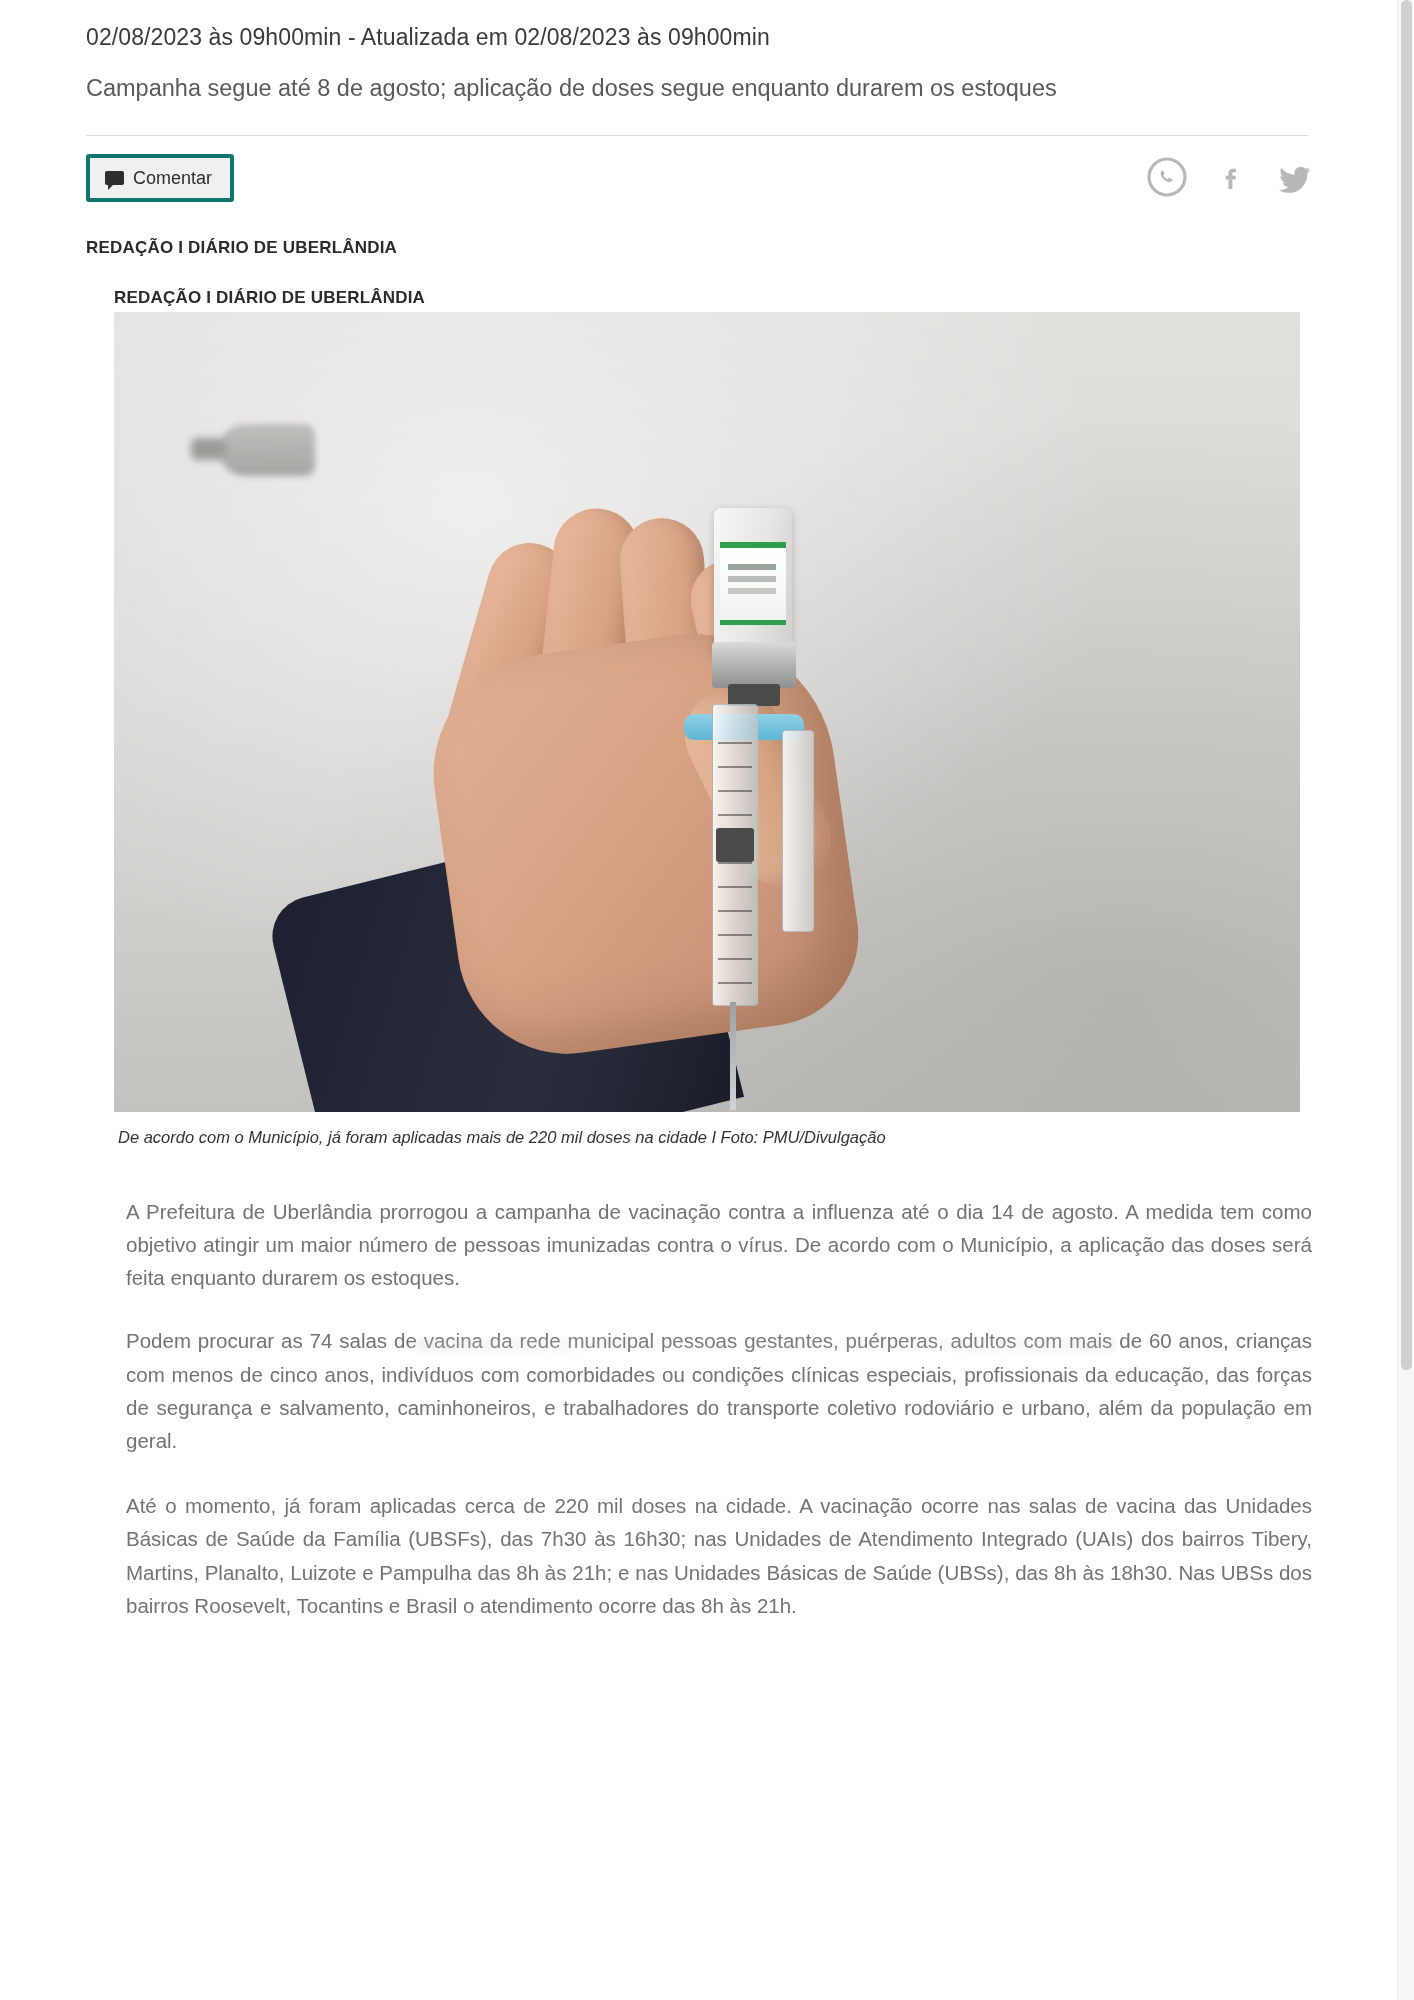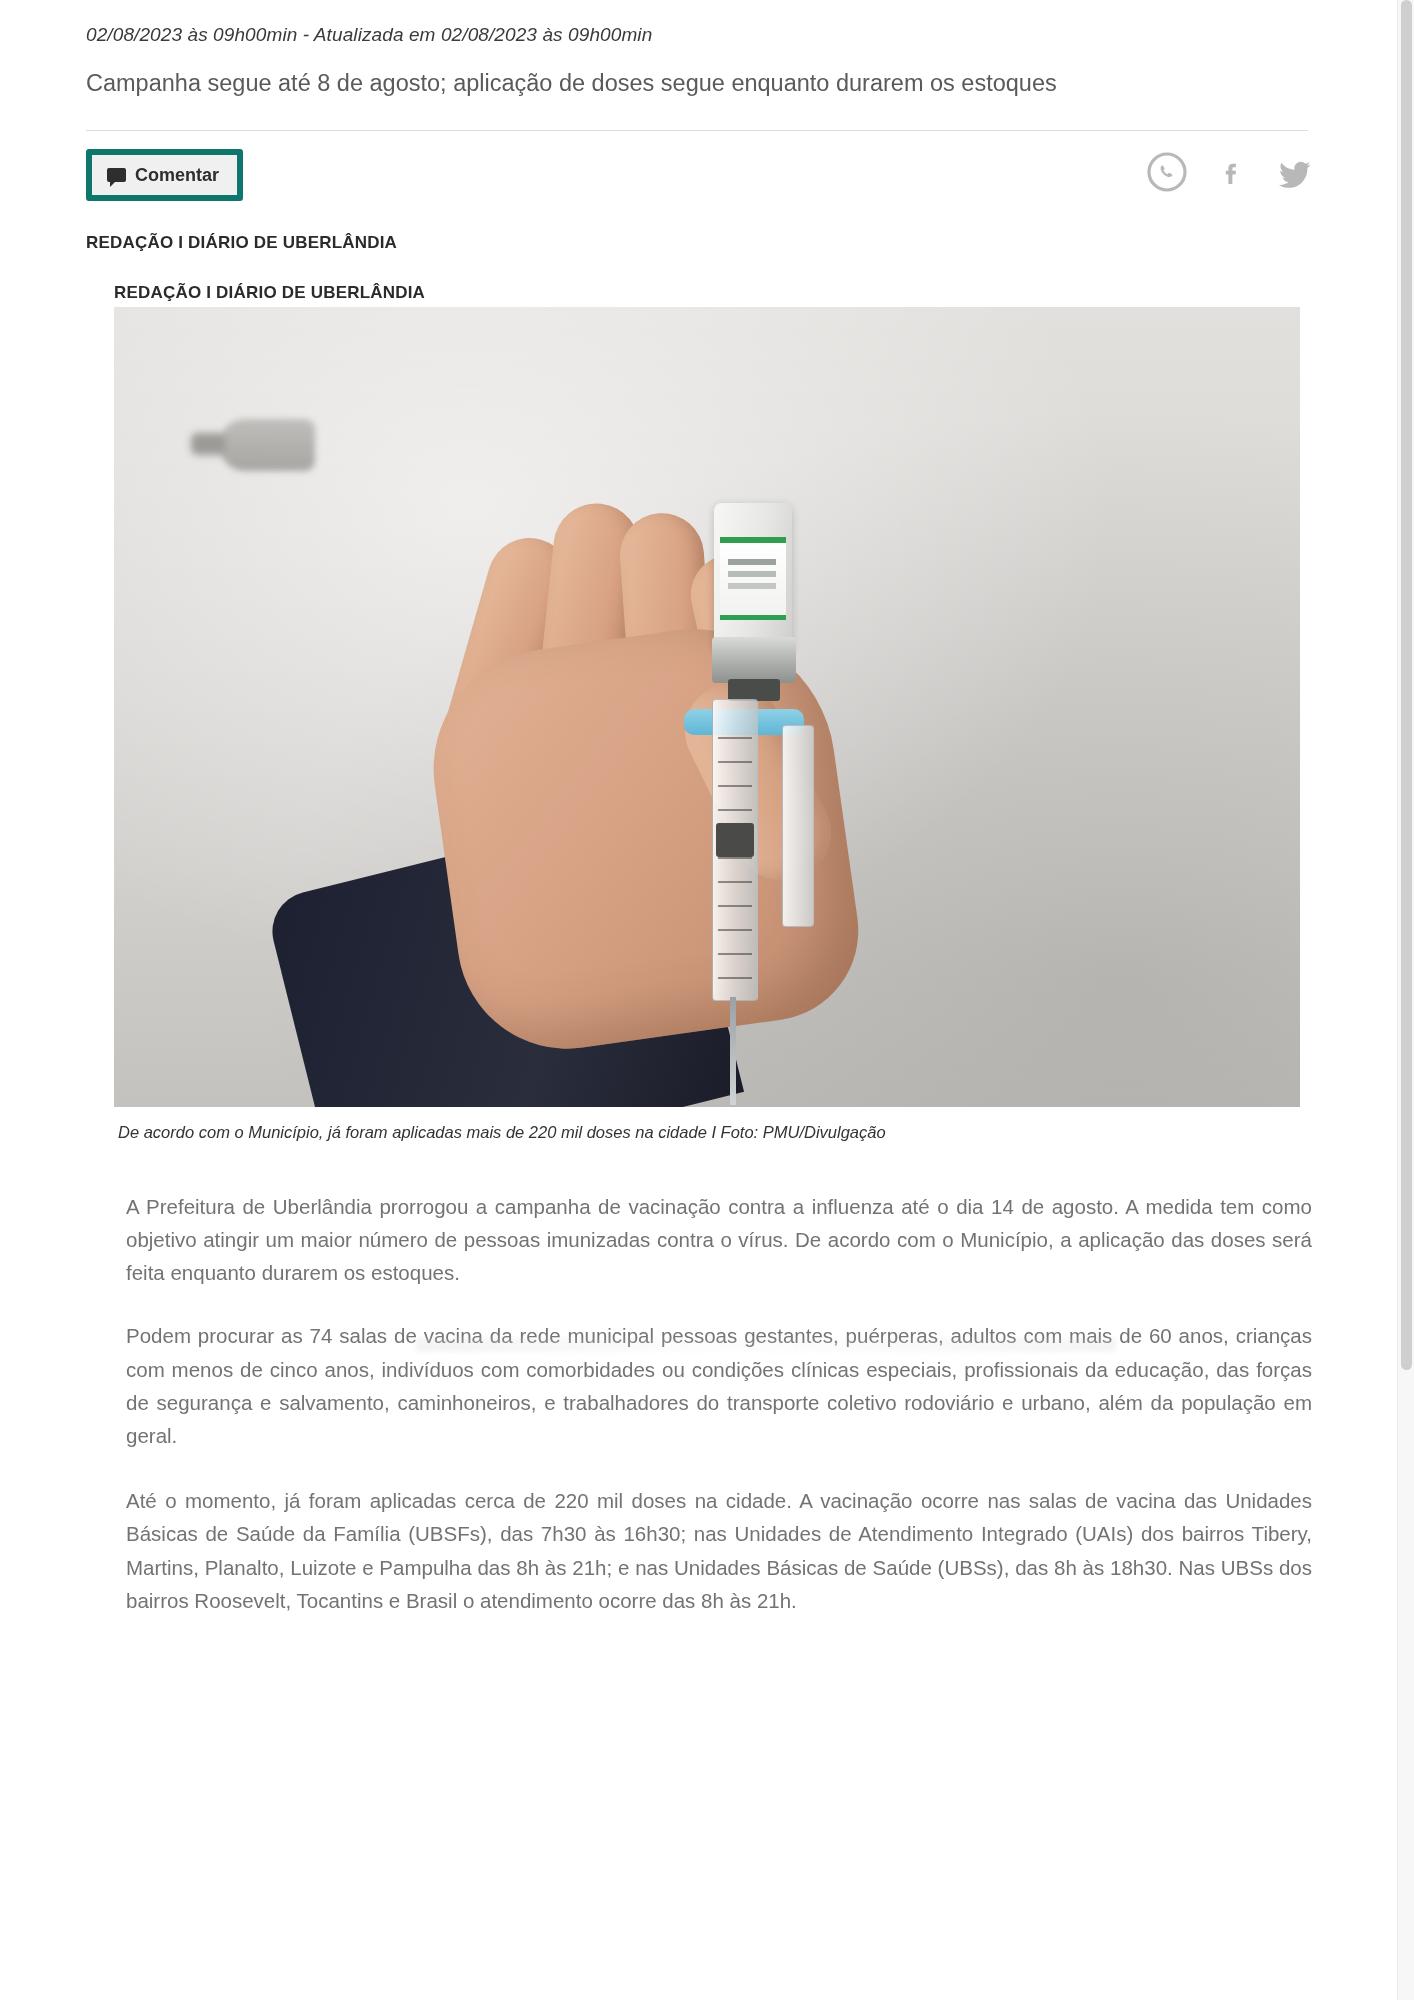--- a/index.html
+++ b/index.html
@@ -20,22 +20,21 @@
     background: #ffffff;
     overflow: hidden;
   }
   .article {
     position: absolute;
     left: 86px;
     top: 0;
     width: 1242px;
   }
   .timestamp {
-    font-style: italic;
-    font-size: 19px;
+    font-size: 23px;
     color: #3a3a3a;
     margin-top: 24px;
     letter-spacing: 0.1px;
   }
   .headline {
     font-size: 45px;
     line-height: 1.22;
     font-weight: bold;
     color: #1b1b1b;
     margin: 32px 0 0 0;
@@ -59,28 +58,27 @@
   .actionbar {
     position: relative;
     height: 64px;
     margin-top: 18px;
   }
   .comment-btn {
     display: inline-flex;
     align-items: center;
     gap: 9px;
     background: #f0f0f0;
-    border: 6px solid #0f766e;
+    border: 4px solid #0f766e;
     border-radius: 3px;
     padding: 11px 18px 11px 15px;
     font-size: 18px;
     color: #2e2e2e;
     cursor: pointer;
     line-height: 1;
-    font-weight: bold;
   }
   .comment-btn .bubble {
     display: inline-block;
     width: 19px;
     height: 14px;
     background: #2e2e2e;
     border-radius: 2px;
     position: relative;
   }
   .comment-btn .bubble::after {

